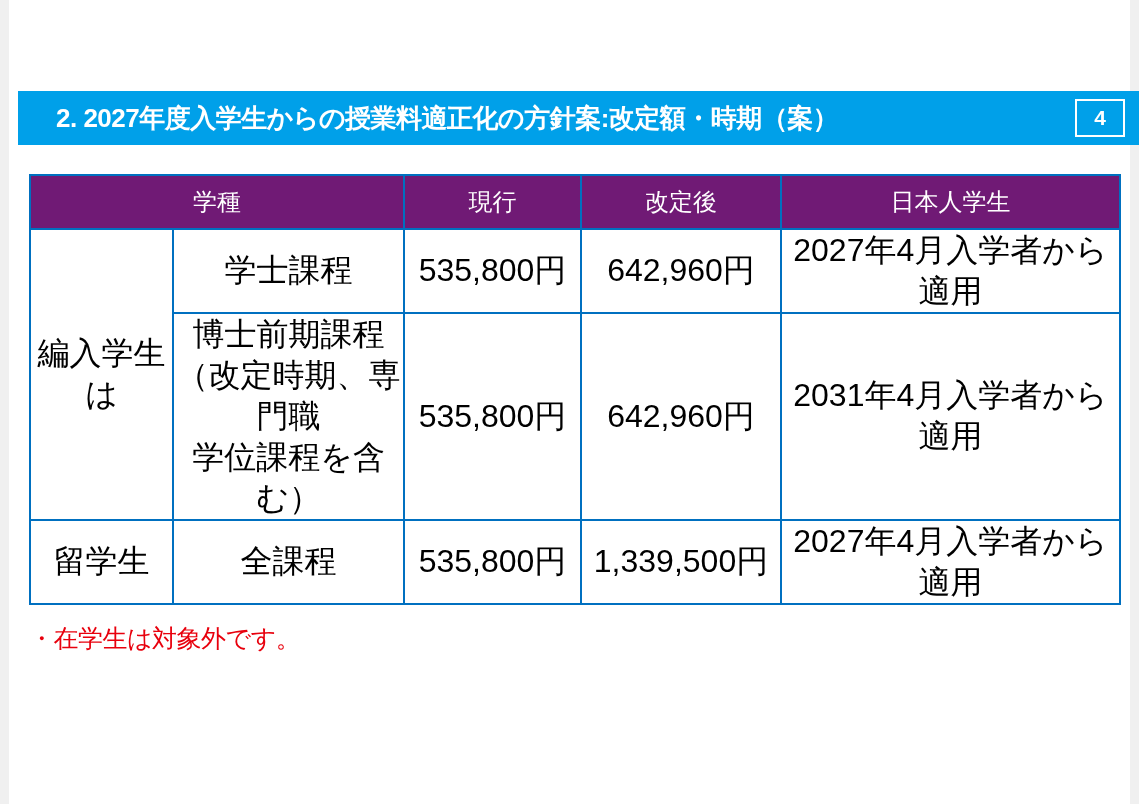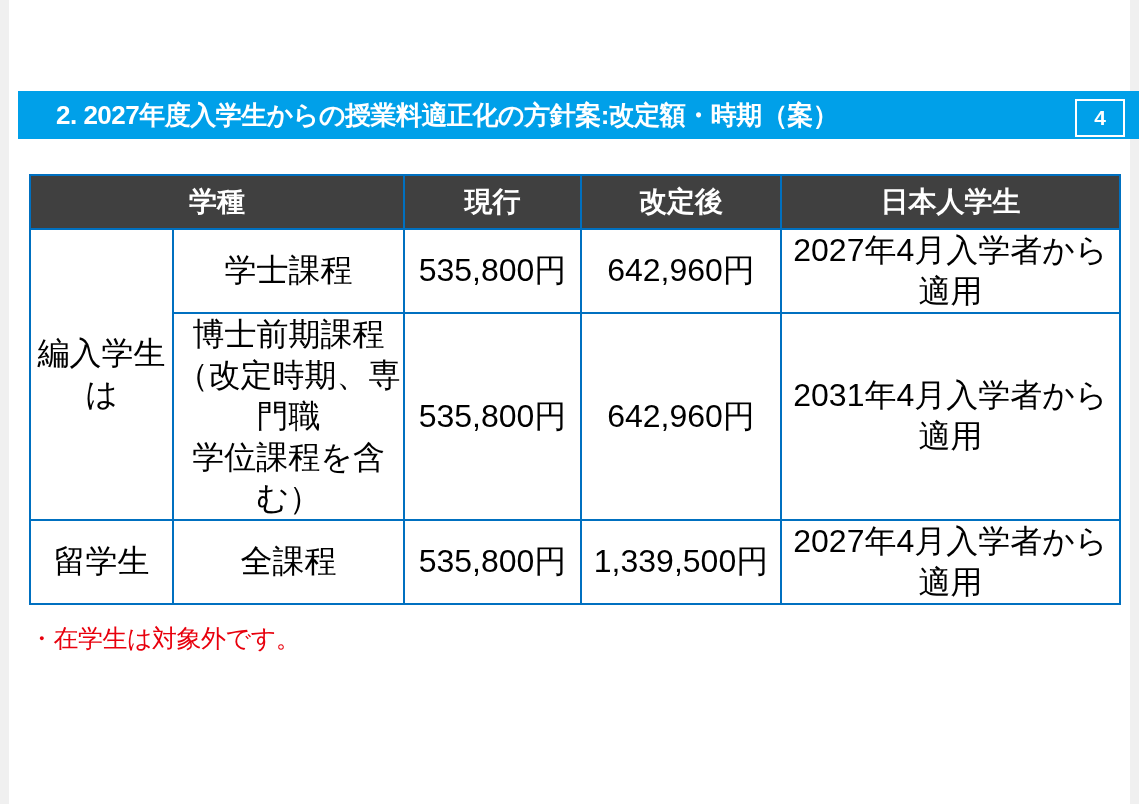--- a/index.html
+++ b/index.html
@@ -21,21 +21,21 @@
     height: 804px;
     background: #ffffff;
   }
 
   
   #title-bar {
     position: absolute;
     left: 9px;
     top: 91px;
     width: 1121px;
-    height: 48px;
+    height: 54px;
     background: #00a0e9;
     display: flex;
     align-items: center;
   }
   #title-text {
     color: #ffffff;
     font-size: 26px;
     font-weight: bold;
     letter-spacing: -0.5px;
     margin-left: 38px;
@@ -74,25 +74,25 @@
   #fee-table th,
   #fee-table td {
     border: 2px solid #0070c0;
     text-align: center;
     vertical-align: middle;
     font-size: 32px;
     color: #000000;
     padding: 0;
   }
   #fee-table thead th {
-    background: #404040;
+    background: #701a75;
     color: #ffffff;
     height: 52px;
-    font-weight: bold;
-    font-size: 28px;
+    font-weight: normal;
+    font-size: 24px;
   }
   #fee-table tbody td {
     height: 56px;
     background: #ffffff;
     line-height: 1.28;
   }
   td.tall { height: 140px; }
   td.multi {
     font-size: 24px;
     line-height: 1.3;

